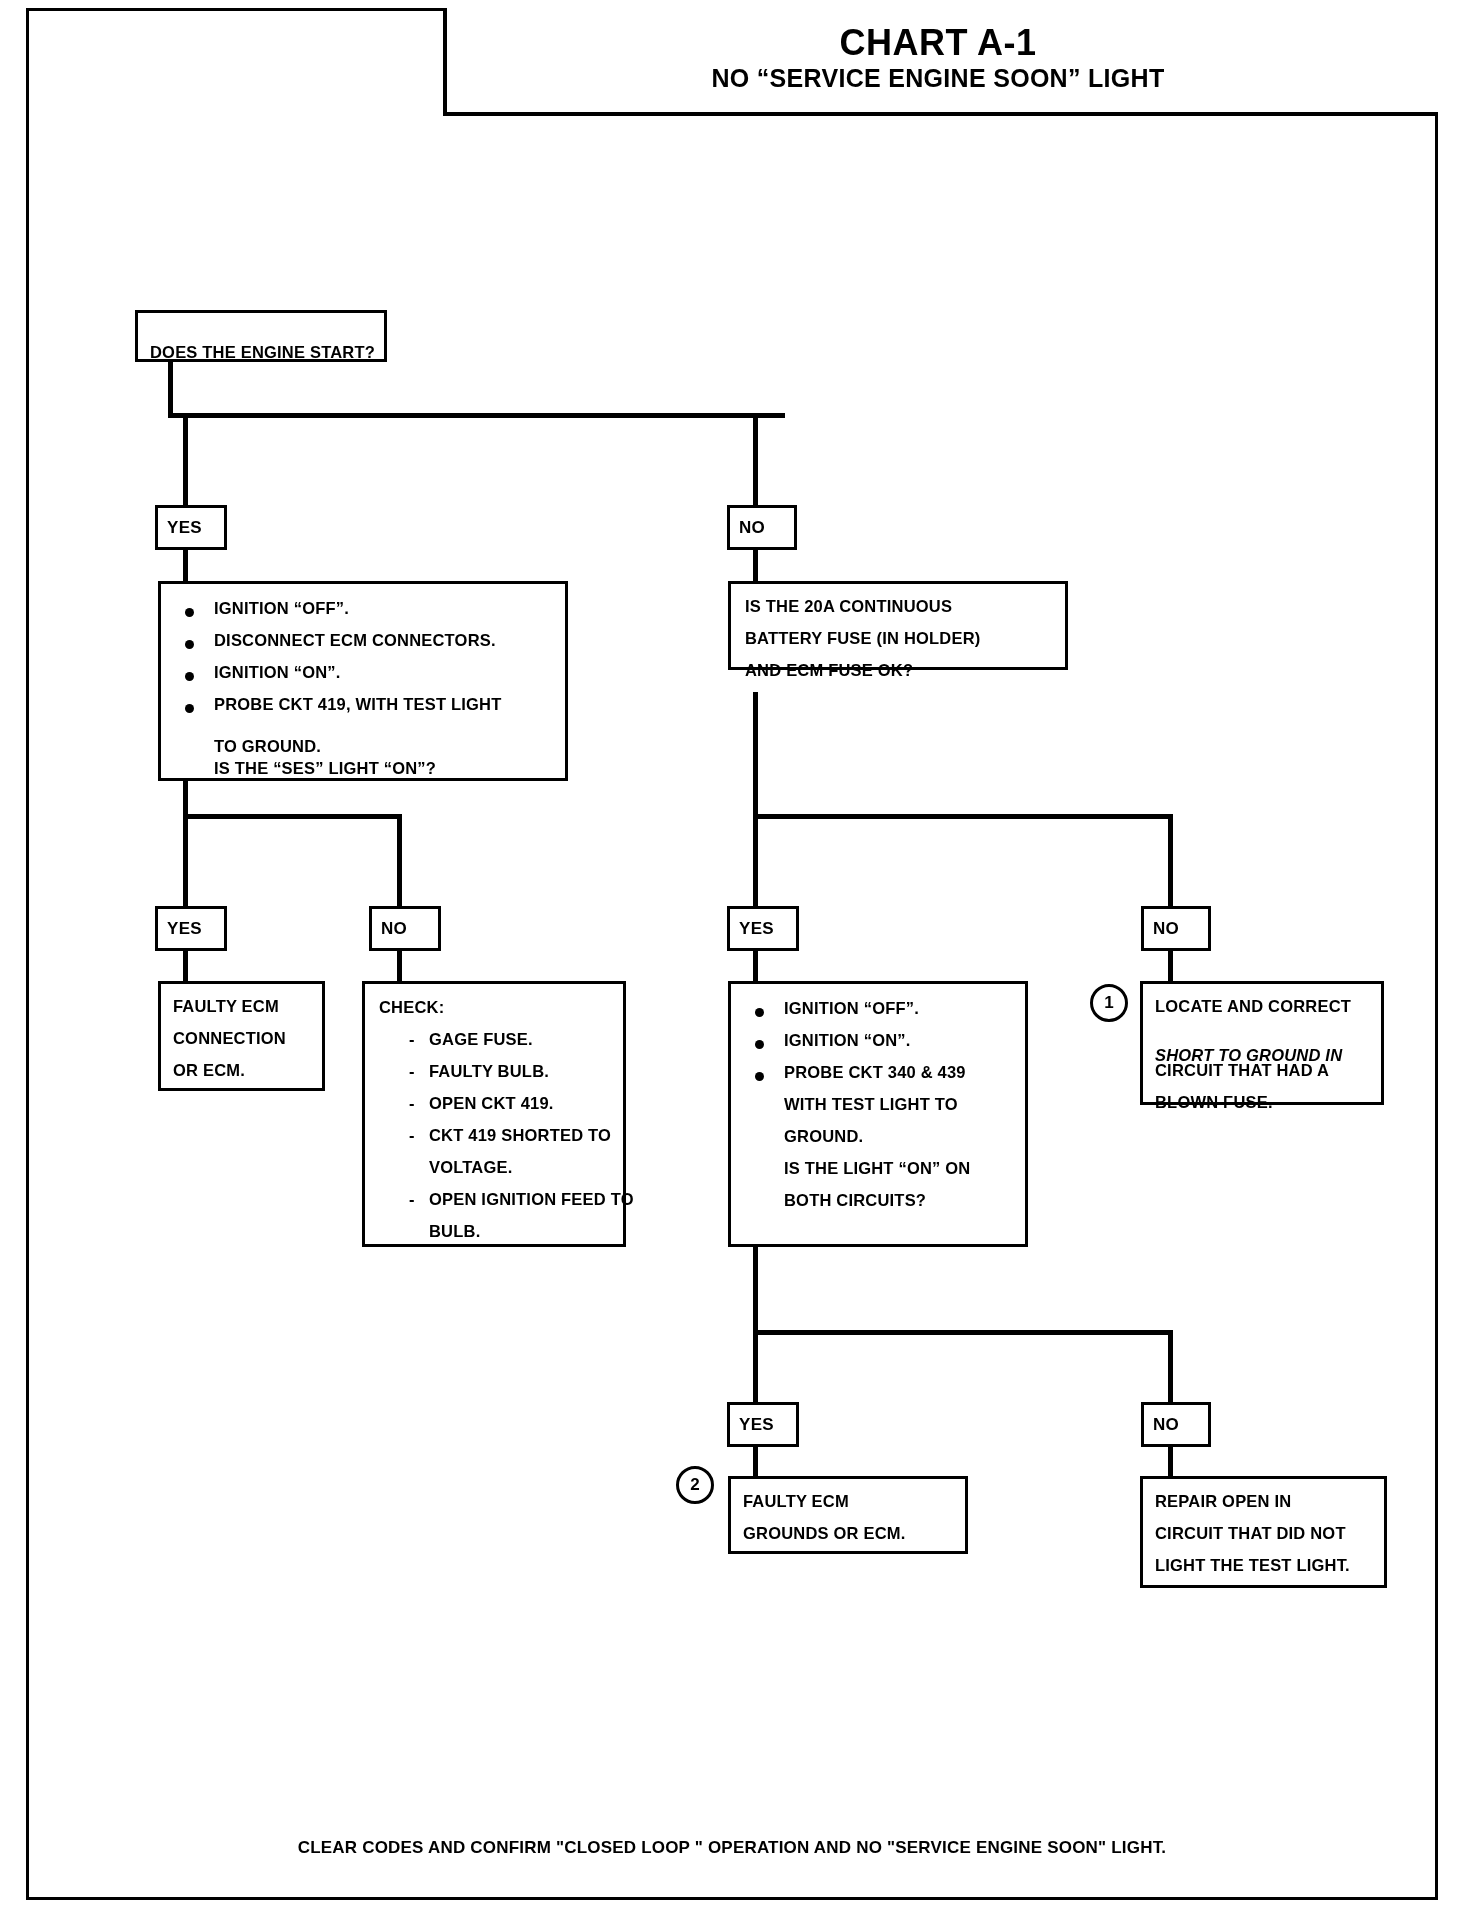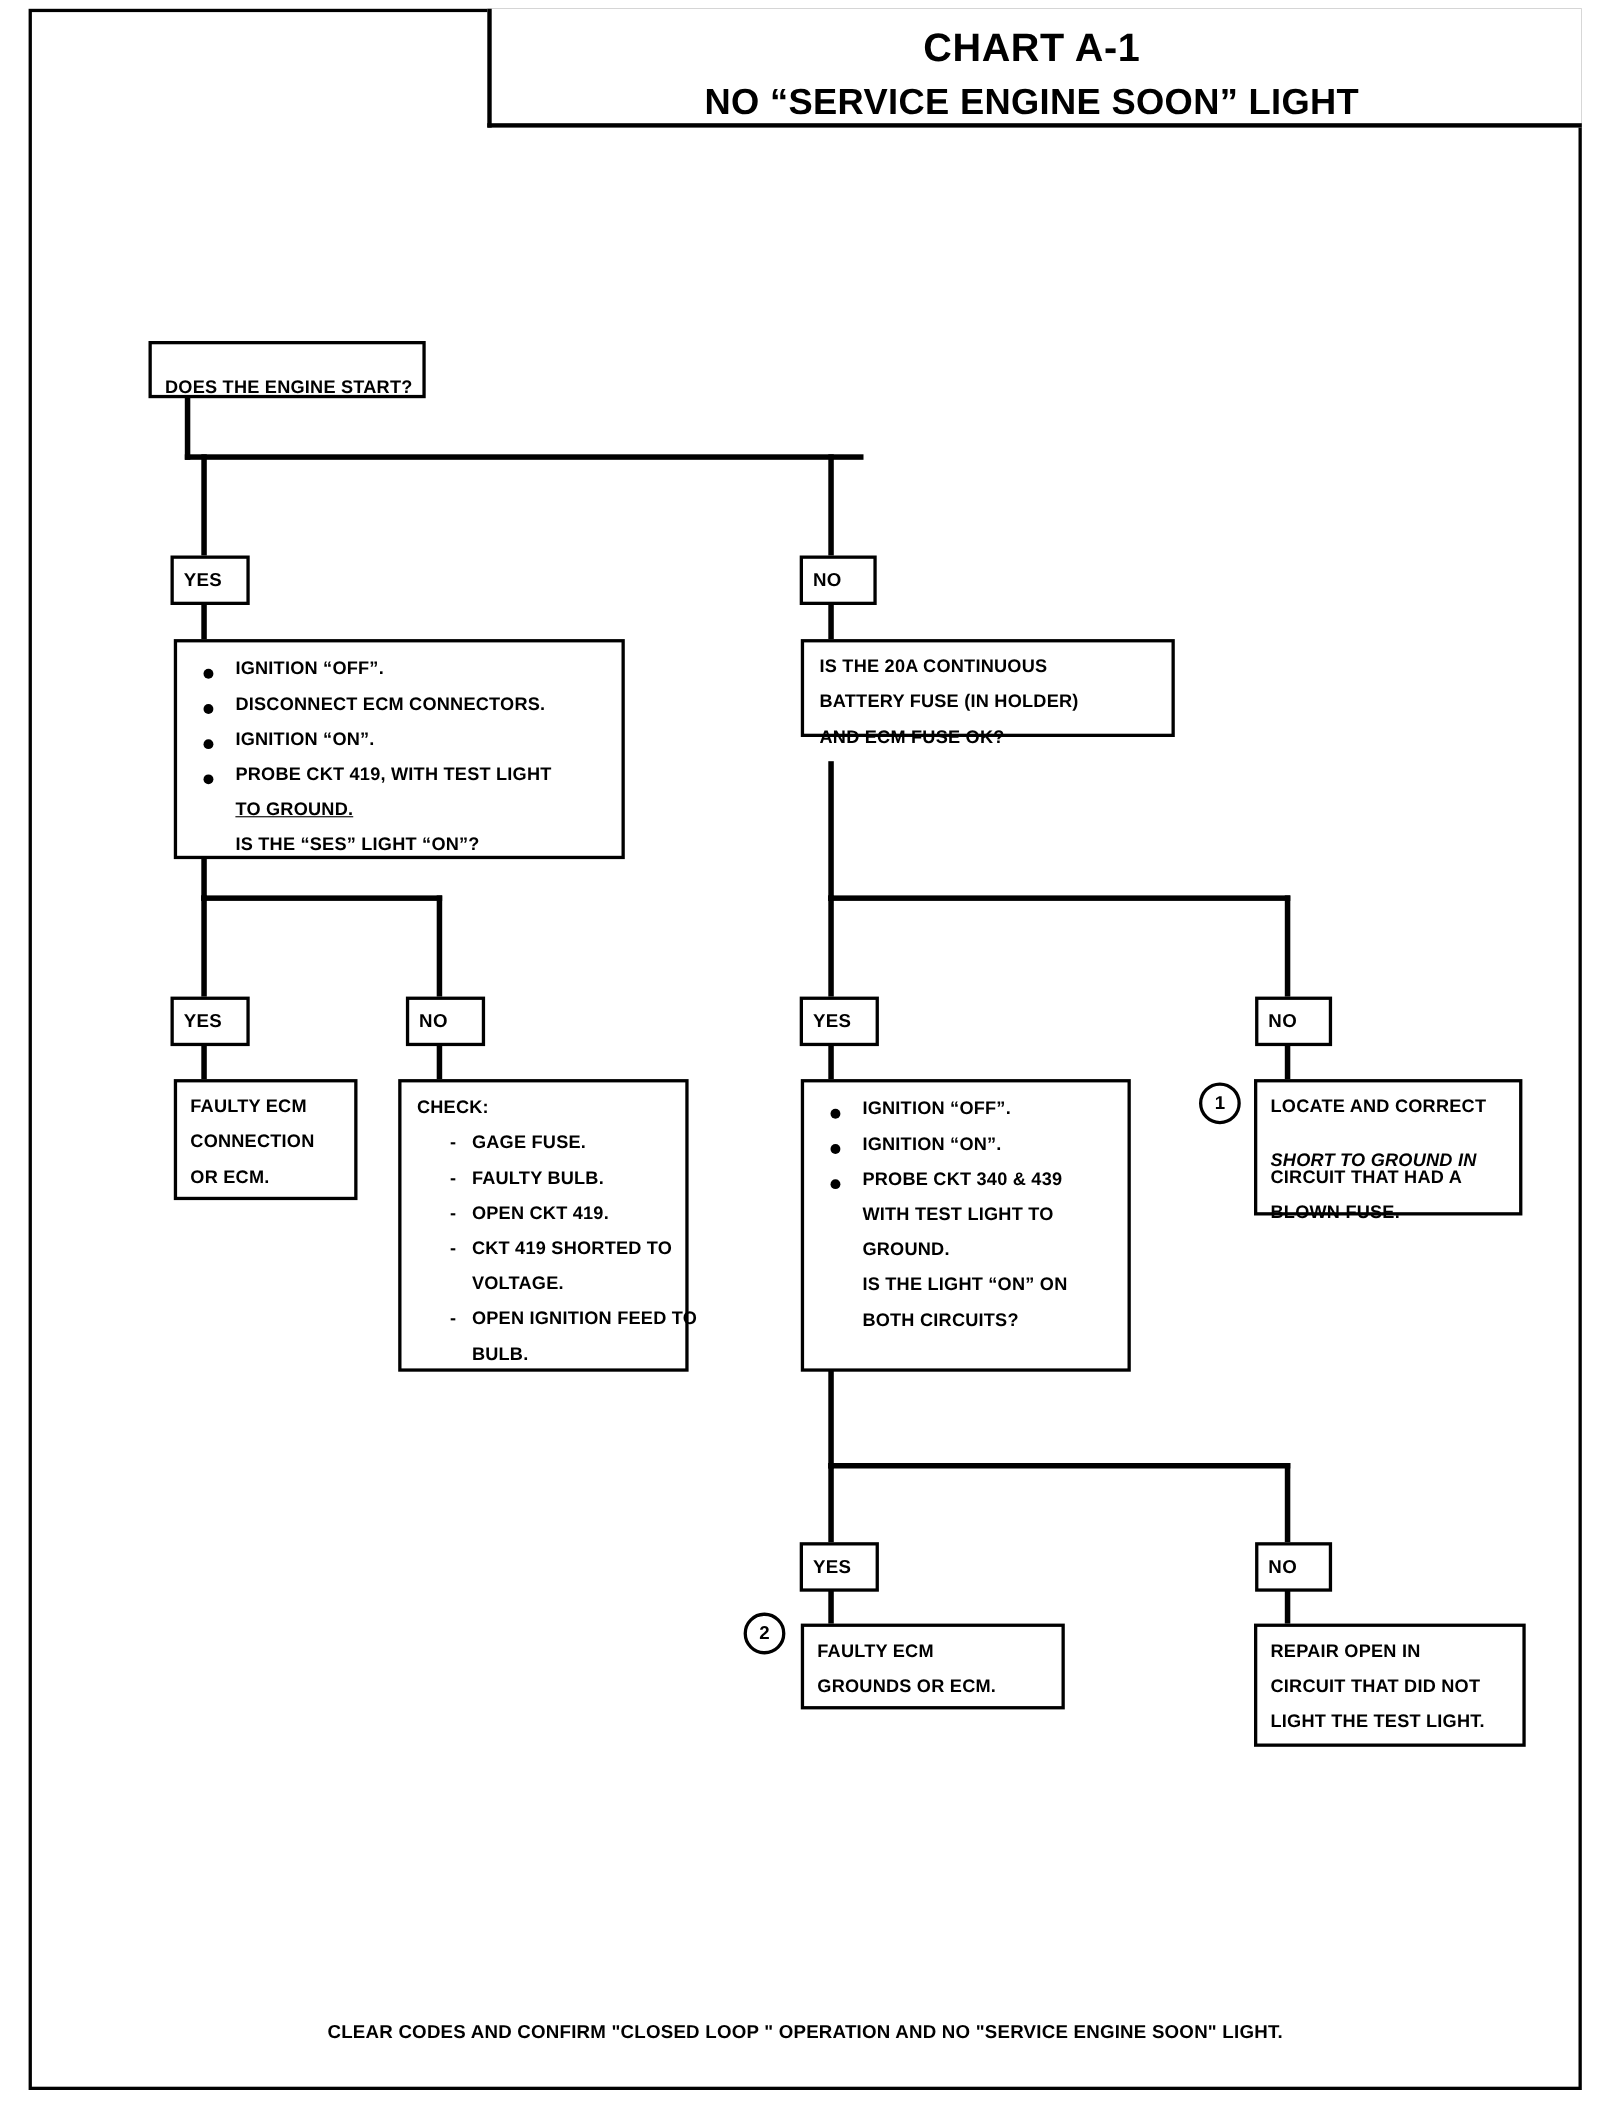--- a/index.html
+++ b/index.html
@@ -9,22 +9,22 @@
   
   #page-frame{position:absolute;left:26px;top:8px;width:1412px;height:1892px;
       border:3px solid #000;box-sizing:border-box;}
 
   
   #title-block{position:absolute;left:443px;top:8px;width:995px;height:108px;
       border:4px solid #000;border-top:none;border-right:none;box-sizing:border-box;
       background:#fff;}
   #chart-number{position:absolute;left:443px;top:22px;width:990px;text-align:center;
       font-size:36px;font-weight:bold;letter-spacing:.5px;}
-  #chart-subtitle{position:absolute;left:443px;top:74px;width:990px;text-align:center;
-      font-size:33px;font-weight:bold;letter-spacing:.3px;}
+  #chart-subtitle{position:absolute;left:443px;top:64px;width:990px;text-align:center;
+      font-size:25px;font-weight:bold;letter-spacing:.3px;}
 
   
   .box{position:absolute;border:3px solid #000;background:#fff;box-sizing:border-box;}
   .yn{position:absolute;border:3px solid #000;background:#fff;box-sizing:border-box;
       font-size:17px;font-weight:bold;display:flex;align-items:center;
       padding-left:9px;letter-spacing:.3px;}
   .vline{position:absolute;background:#000;width:5px;}
   .hline{position:absolute;background:#000;height:5px;}
   .bullet{position:absolute;width:9px;height:9px;border-radius:50%;background:#000;}
   .dash{position:absolute;font-size:16.5px;font-weight:bold;}
@@ -66,21 +66,21 @@
   <div class="line" style="left:53px;top:15px;">IGNITION “OFF”.</div>
 
   <div class="bullet" style="left:24px;top:56px;"></div>
   <div class="line" style="left:53px;top:47px;">DISCONNECT ECM CONNECTORS.</div>
 
   <div class="bullet" style="left:24px;top:88px;"></div>
   <div class="line" style="left:53px;top:79px;">IGNITION “ON”.</div>
 
   <div class="bullet" style="left:24px;top:120px;"></div>
   <div class="line" style="left:53px;top:111px;">PROBE CKT 419, WITH TEST LIGHT</div>
-  <div class="line" style="left:53px;top:143px;text-decoration:underline;">TO GROUND.</div>
+  <div class="line" style="left:53px;top:153px;">TO GROUND.</div>
   <div class="line" style="left:53px;top:175px;">IS THE “SES” LIGHT “ON”?</div>
 </div>
 
 <div class="vline" style="left:183px;top:779px;height:40px;"></div>
 <div class="hline" style="left:183px;top:814px;width:219px;"></div>
 <div class="vline" style="left:183px;top:814px;height:95px;"></div>
 <div class="vline" style="left:397px;top:814px;height:95px;"></div>
 
 <div class="yn" style="left:155px;top:906px;width:72px;height:45px;">
   <span>YES</span>

